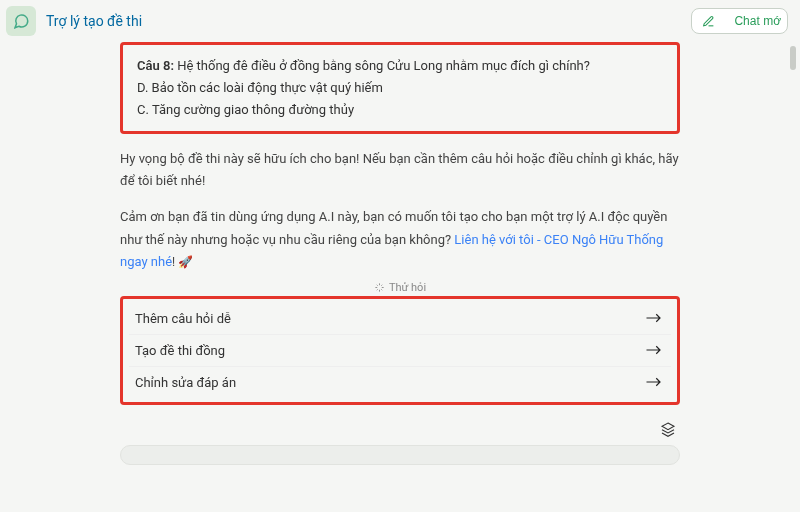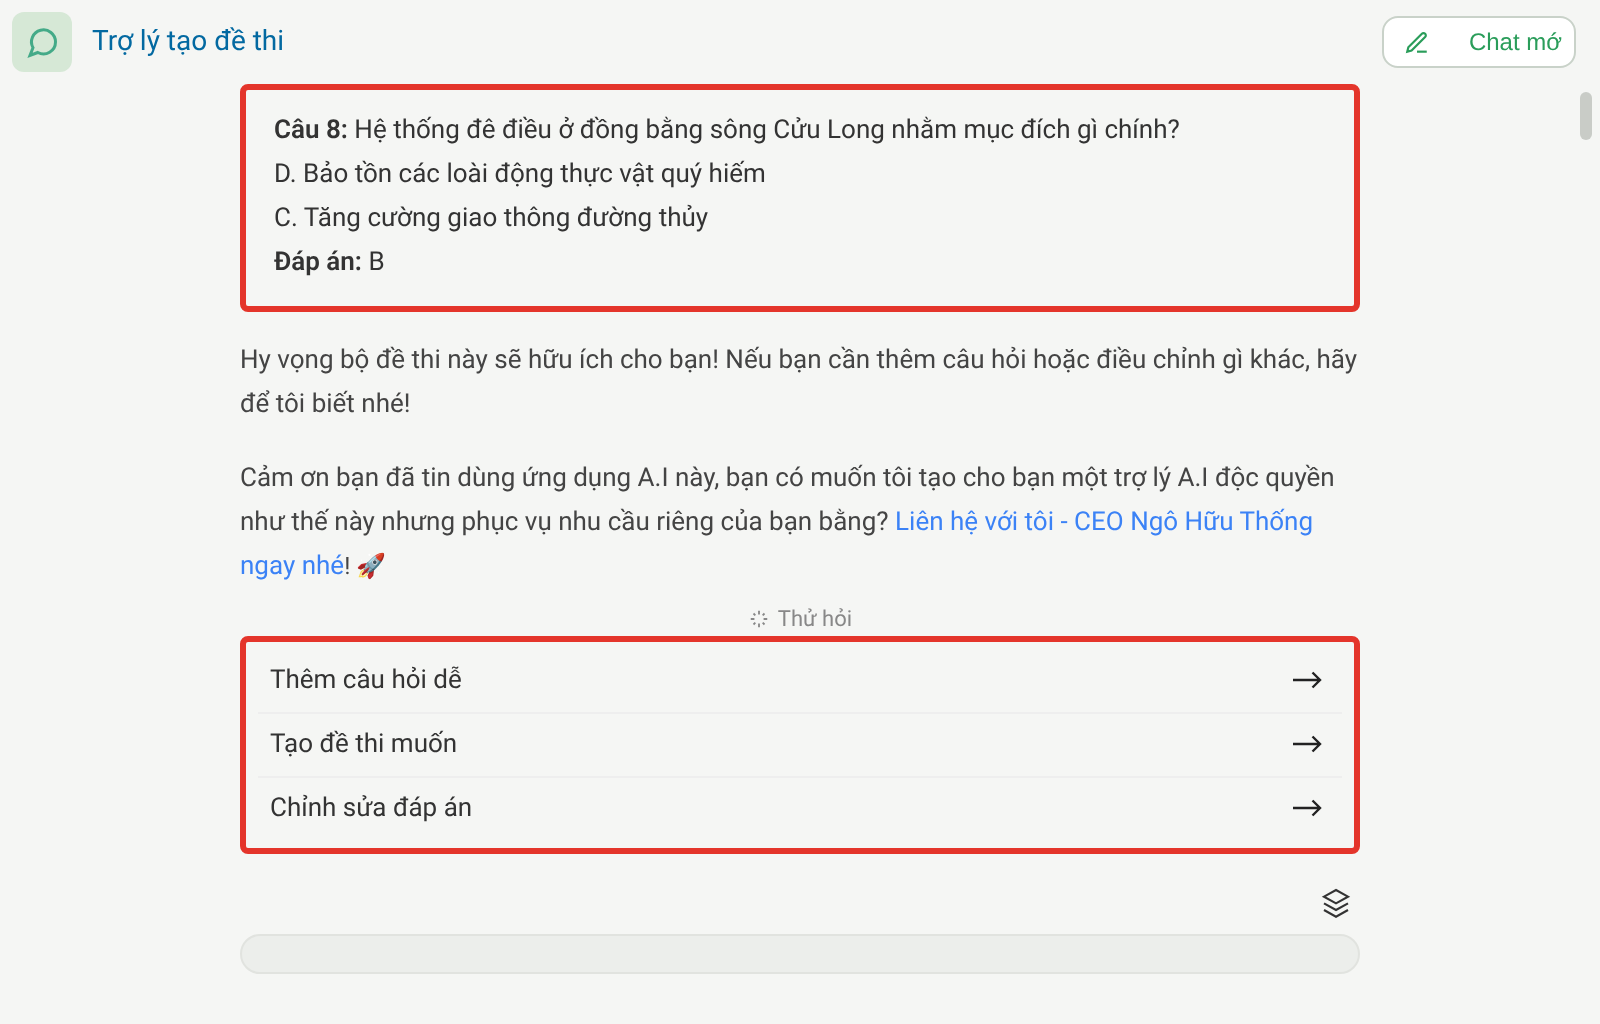--- a/index.html
+++ b/index.html
@@ -154,48 +154,44 @@
 
 <div class="main">
 
   <div class="highlight-box">
     <div class="q-line">
       <b>Câu 8:</b>
       <span>Hệ thống đê điều ở đồng bằng sông Cửu Long nhằm mục đích gì chính?</span>
     </div>
     <div class="q-line">D. <span>Bảo tồn các loài động thực vật quý hiếm</span></div>
     <div class="q-line">C. <span>Tăng cường giao thông đường thủy</span></div>
-    <div class="q-line">
-      <b>Đáp án:</b>
-      <span>B</span>
-    </div>
   </div>
 
   <div class="para">Hy vọng bộ đề thi này sẽ hữu ích cho bạn! Nếu bạn cần thêm câu hỏi hoặc điều chỉnh gì khác, hãy để tôi biết nhé!</div>
 
   <div class="para">
-    <span>Cảm ơn bạn đã tin dùng ứng dụng A.I này, bạn có muốn tôi tạo cho bạn một trợ lý A.I độc quyền như thế này nhưng phục vụ nhu cầu riêng của bạn bằng? </span><a href="#">Liên hệ với tôi - CEO Ngô Hữu Thống ngay nhé</a><span class="rocket">! 🚀</span>
+    <span>Cảm ơn bạn đã tin dùng ứng dụng A.I này, bạn có muốn tôi tạo cho bạn một trợ lý A.I độc quyền như thế này nhưng hoặc vụ nhu cầu riêng của bạn không? </span><a href="#">Liên hệ với tôi - CEO Ngô Hữu Thống ngay nhé</a><span class="rocket">! 🚀</span>
   </div>
 
   <div class="tryit">
     <svg viewBox="0 0 24 24" fill="none" stroke-width="2">
         <path d="M12 3v4M12 17v4M3 12h4M17 12h4M6 6l2 2M16 16l2 2M6 18l2-2M16 8l2-2"></path>
       </svg>
     <span>Thử hỏi</span>
   </div>
 
   <div class="highlight-box suggestions">
     <div class="sugg-row">
       <span>Thêm câu hỏi dễ</span>
       <svg viewBox="0 0 24 12">
           <path d="M2 6h18M15 1l5 5-5 5"></path>
         </svg>
     </div>
     <div class="sugg-row">
-      <span>Tạo đề thi muốn</span>
+      <span>Tạo đề thi đồng</span>
       <svg viewBox="0 0 24 12">
           <path d="M2 6h18M15 1l5 5-5 5"></path>
         </svg>
     </div>
     <div class="sugg-row">
       <span>Chỉnh sửa đáp án</span>
       <svg viewBox="0 0 24 12">
           <path d="M2 6h18M15 1l5 5-5 5"></path>
         </svg>
     </div>

